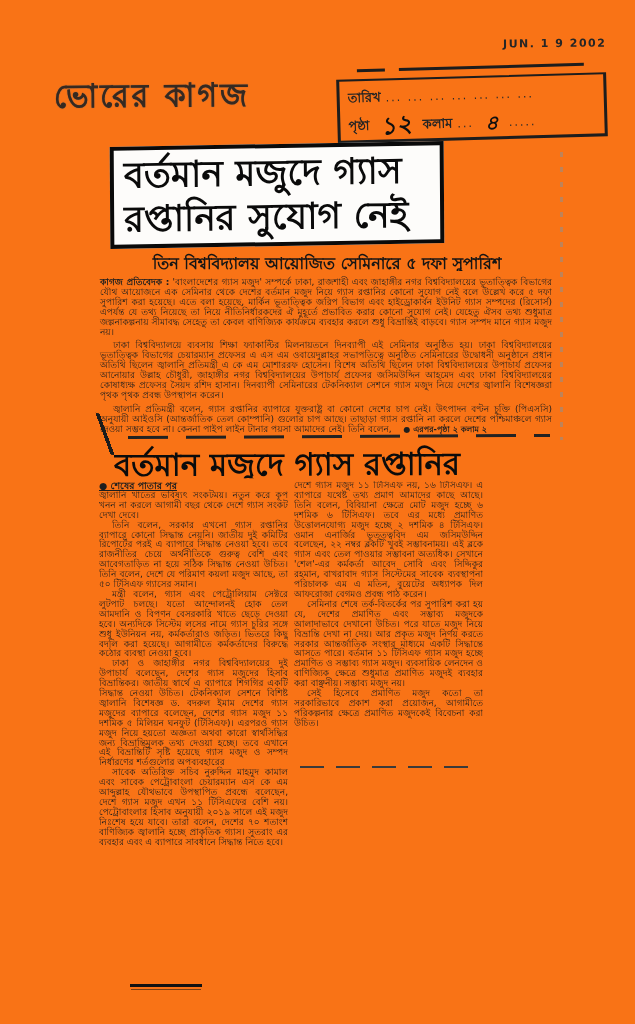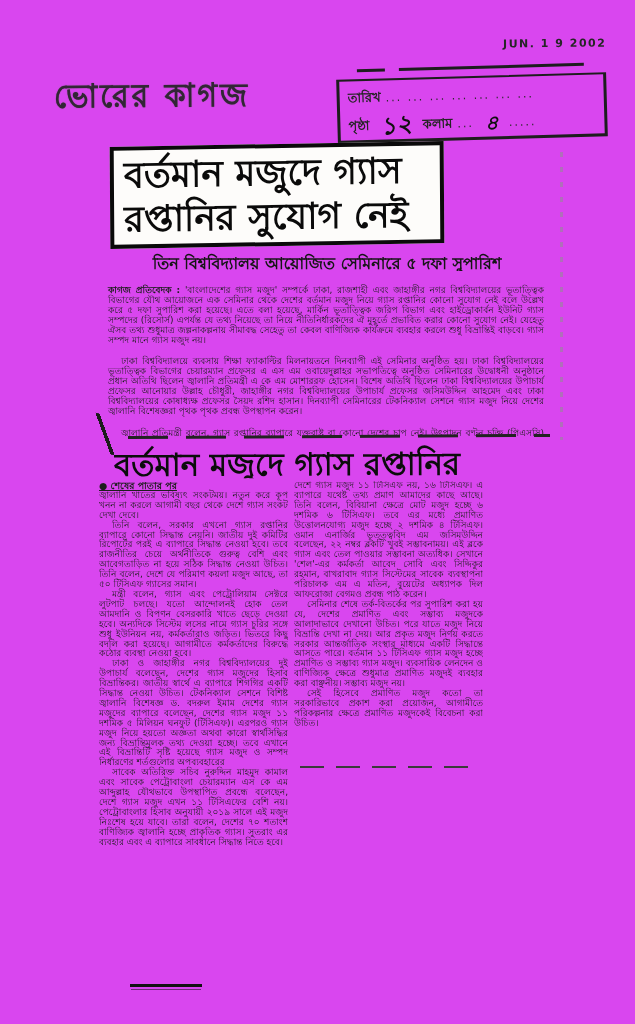--- a/index.html
+++ b/index.html
@@ -1,18 +1,18 @@
 <!DOCTYPE html>
 <html><head>
 <meta charset="utf-8">
 <style>
   html,body{margin:0;padding:0;background:#ffffff;}
   .page{
     position:relative;width:635px;height:1024px;overflow:hidden;
-    background:#d946ef;
+    background:#f97316;
     font-family:"DejaVu Sans","Liberation Sans",sans-serif;
     color:#1b1b1b;
   }
   
   .date-stamp{
     position:absolute;left:503px;top:37px;
     font-size:11px;font-weight:bold;letter-spacing:1.5px;color:#2e2e2e;
     transform:rotate(-0.5deg);filter:contrast(1.1);
   }
   
@@ -57,21 +57,21 @@
   }
   .subheadline{
     position:absolute;left:96px;top:251px;width:462px;height:20px;
     font-size:16px;font-weight:bold;color:#151515;white-space:nowrap;overflow:hidden;text-align:center;
   }
   
   .lead-body{
     position:absolute;left:96px;top:274px;width:460px;height:162px;overflow:hidden;
     font-size:9px;line-height:9.9px;text-align:justify;color:#1e1e1e;
   }
-  .lead-body p{margin:12px;}
+  .lead-body p{margin:4px;}
   .lead-body p.indent{text-indent:13px;}
   .byline{font-weight:bold;}
   .jump-note{font-weight:bold;font-size:8px;white-space:nowrap;padding-left:9px;}
   
   .torn-edge{
     position:absolute;left:560px;top:152px;width:3px;height:288px;
     background:repeating-linear-gradient(to bottom,#8f8f8f 0 5px,transparent 5px 15px);
     opacity:.55;
   }
   

